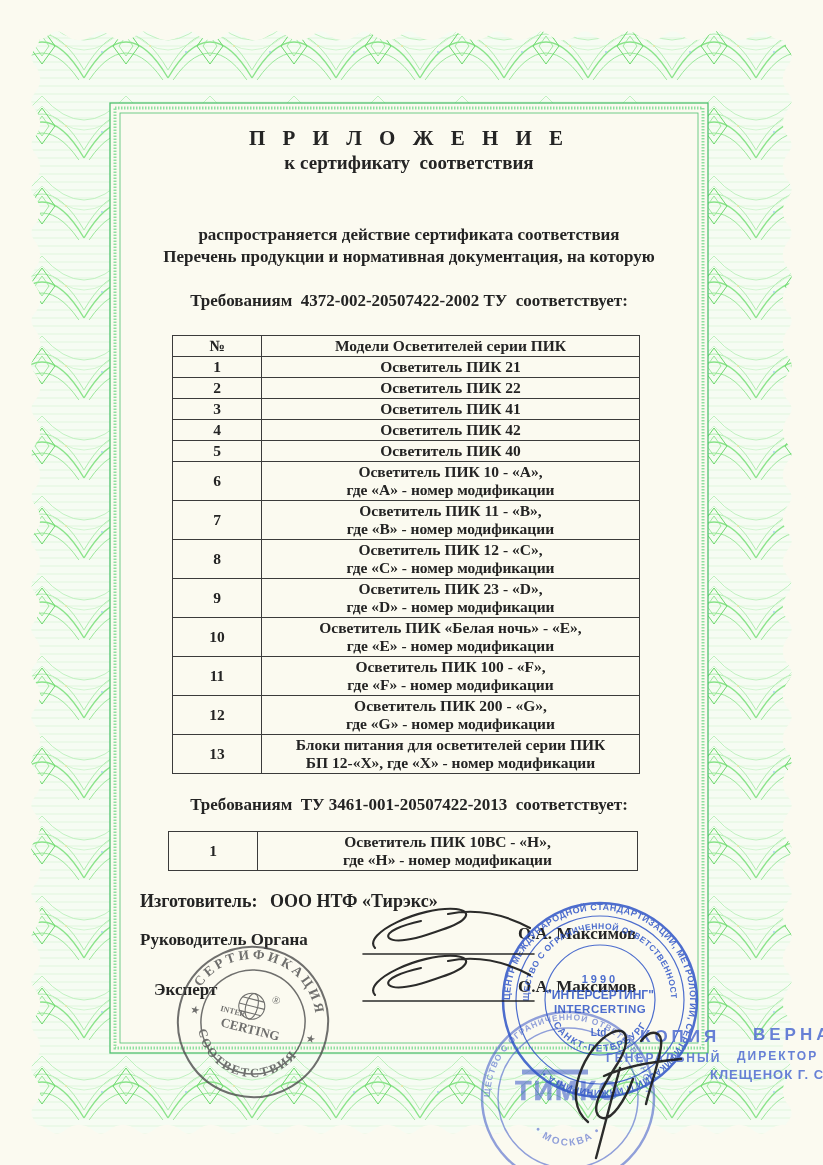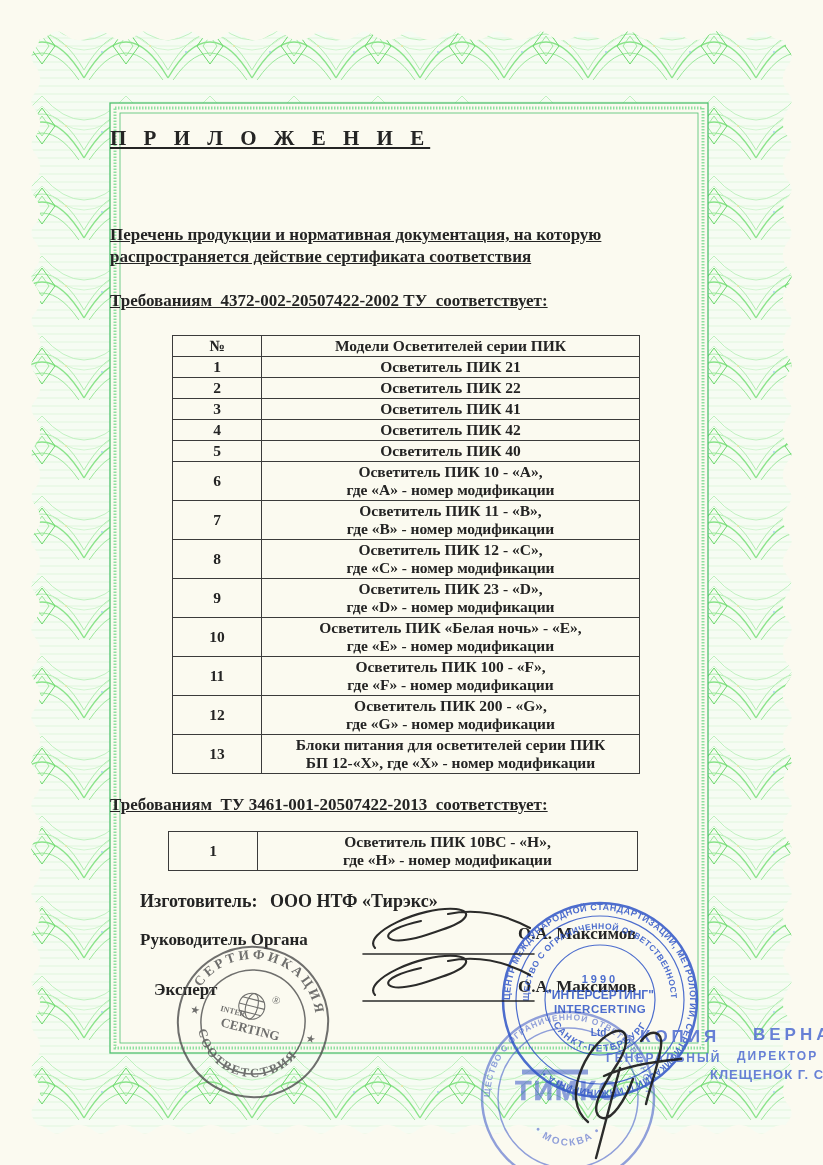--- a/index.html
+++ b/index.html
@@ -7,21 +7,21 @@
     width:823px;height:1165px;position:relative;overflow:hidden;
     background:#fbfaf0;
     font-family:"Liberation Serif","DejaVu Serif",serif;
     color:#242424;
   }
   #border-svg,#overlay-svg{position:absolute;left:0;top:0;}
   #border-svg{z-index:0;}
   #overlay-svg{z-index:3;pointer-events:none;}
   .content{position:absolute;left:110px;top:103px;width:598px;height:950px;z-index:2;}
   .abs{position:absolute;}
-  .ctr{width:598px;text-align:left;text-decoration:underline;}
+  .ctr{width:598px;text-align:center;}
   .ps{white-space:pre-wrap;}
   .title-main{font-size:21px;letter-spacing:6px;font-weight:bold;}
   .title-sub{font-size:19px;font-weight:bold;}
   .cert-line{font-size:21px;font-weight:bold;}
   .cert-no{font-family:"Liberation Mono","DejaVu Sans Mono",monospace;font-weight:bold;letter-spacing:2px;font-size:21px;}
   .intro{font-size:17px;font-weight:bold;line-height:22px;}
   .sect{font-size:17px;font-weight:bold;}
   table.prod{border-collapse:collapse;table-layout:fixed;}
   table.prod th,table.prod td{
     border:1px solid #3b3b3b;font-weight:bold;font-size:15.5px;
@@ -57,23 +57,24 @@
   <rect x="115" y="108" width="588" height="940" fill="none" stroke="#8fdf9f" stroke-width="3" stroke-dasharray="1.5,1.5"></rect>
   <rect x="120" y="113" width="578" height="930" fill="none" stroke="#4fc06f" stroke-width="0.8"></rect>
 <path d="M24,29 q11,9 22,0 q11,-9 22,0 q11,9 22,0 q11,-9 22,0 q11,9 22,0 q11,-9 22,0 q11,9 22,0 q11,-9 22,0 q11,9 22,0 q11,-9 22,0 q11,9 22,0 q11,-9 22,0 q11,9 22,0 q11,-9 22,0 q11,9 22,0 q11,-9 22,0 q11,9 22,0 q11,-9 22,0 q11,9 22,0 q11,-9 22,0 q11,9 22,0 q11,-9 22,0 q11,9 22,0 q11,-9 22,0 q11,9 22,0 q11,-9 22,0 q11,9 22,0 q11,-9 22,0 q11,9 22,0 q11,-9 22,0 q11,9 22,0 q11,-9 22,0 q11,9 22,0 q11,-9 22,0 q11,9 22,0 q11,-9 22,0" stroke="#fbfaf0" stroke-width="13" fill="none" stroke-linecap="round"></path>
     <path d="M24,1136 q11,-9 22,0 q11,9 22,0 q11,-9 22,0 q11,9 22,0 q11,-9 22,0 q11,9 22,0 q11,-9 22,0 q11,9 22,0 q11,-9 22,0 q11,9 22,0 q11,-9 22,0 q11,9 22,0 q11,-9 22,0 q11,9 22,0 q11,-9 22,0 q11,9 22,0 q11,-9 22,0 q11,9 22,0 q11,-9 22,0 q11,9 22,0 q11,-9 22,0 q11,9 22,0 q11,-9 22,0 q11,9 22,0 q11,-9 22,0 q11,9 22,0 q11,-9 22,0 q11,9 22,0 q11,-9 22,0 q11,9 22,0 q11,-9 22,0 q11,9 22,0 q11,-9 22,0 q11,9 22,0 q11,-9 22,0 q11,9 22,0" stroke="#fbfaf0" stroke-width="13" fill="none" stroke-linecap="round"></path>
     <path d="M29,24 q9,11 0,22 q-9,11 0,22 q9,11 0,22 q-9,11 0,22 q9,11 0,22 q-9,11 0,22 q9,11 0,22 q-9,11 0,22 q9,11 0,22 q-9,11 0,22 q9,11 0,22 q-9,11 0,22 q9,11 0,22 q-9,11 0,22 q9,11 0,22 q-9,11 0,22 q9,11 0,22 q-9,11 0,22 q9,11 0,22 q-9,11 0,22 q9,11 0,22 q-9,11 0,22 q9,11 0,22 q-9,11 0,22 q9,11 0,22 q-9,11 0,22 q9,11 0,22 q-9,11 0,22 q9,11 0,22 q-9,11 0,22 q9,11 0,22 q-9,11 0,22 q9,11 0,22 q-9,11 0,22 q9,11 0,22 q-9,11 0,22 q9,11 0,22 q-9,11 0,22 q9,11 0,22 q-9,11 0,22 q9,11 0,22 q-9,11 0,22 q9,11 0,22 q-9,11 0,22 q9,11 0,22 q-9,11 0,22 q9,11 0,22 q-9,11 0,22 q9,11 0,22 q-9,11 0,22 q9,11 0,22 q-9,11 0,22" stroke="#fbfaf0" stroke-width="13" fill="none" stroke-linecap="round"></path>
     <path d="M794,24 q-9,11 0,22 q9,11 0,22 q-9,11 0,22 q9,11 0,22 q-9,11 0,22 q9,11 0,22 q-9,11 0,22 q9,11 0,22 q-9,11 0,22 q9,11 0,22 q-9,11 0,22 q9,11 0,22 q-9,11 0,22 q9,11 0,22 q-9,11 0,22 q9,11 0,22 q-9,11 0,22 q9,11 0,22 q-9,11 0,22 q9,11 0,22 q-9,11 0,22 q9,11 0,22 q-9,11 0,22 q9,11 0,22 q-9,11 0,22 q9,11 0,22 q-9,11 0,22 q9,11 0,22 q-9,11 0,22 q9,11 0,22 q-9,11 0,22 q9,11 0,22 q-9,11 0,22 q9,11 0,22 q-9,11 0,22 q9,11 0,22 q-9,11 0,22 q9,11 0,22 q-9,11 0,22 q9,11 0,22 q-9,11 0,22 q9,11 0,22 q-9,11 0,22 q9,11 0,22 q-9,11 0,22 q9,11 0,22 q-9,11 0,22 q9,11 0,22 q-9,11 0,22 q9,11 0,22 q-9,11 0,22 q9,11 0,22" stroke="#fbfaf0" stroke-width="13" fill="none" stroke-linecap="round"></path>
   </svg>
 
 <div class="content">
   <div class="abs ctr title-main" style="top:23px;">П Р И Л О Ж Е Н И Е</div>
+  <div class="abs ctr title-sub ps" style="top:49px;">к сертификату  соответствия</div>
   <div class="abs ctr intro" style="top:121px;">
+    <div>распространяется действие сертификата соответствия</div>
     <div>Перечень продукции и нормативная документация, на которую</div>
-    <div>распространяется действие сертификата соответствия</div>
   </div>
   <div class="abs ctr sect ps" style="top:188px;">Требованиям  4372-002-20507422-2002 ТУ  соответствует:</div>
 
   <table class="prod abs" style="left:62px;top:232px;width:468px;">
     <thead>
       <tr>
         <th class="num">№</th>
         <th>Модели Осветителей серии ПИК</th>
       </tr>
     </thead>

